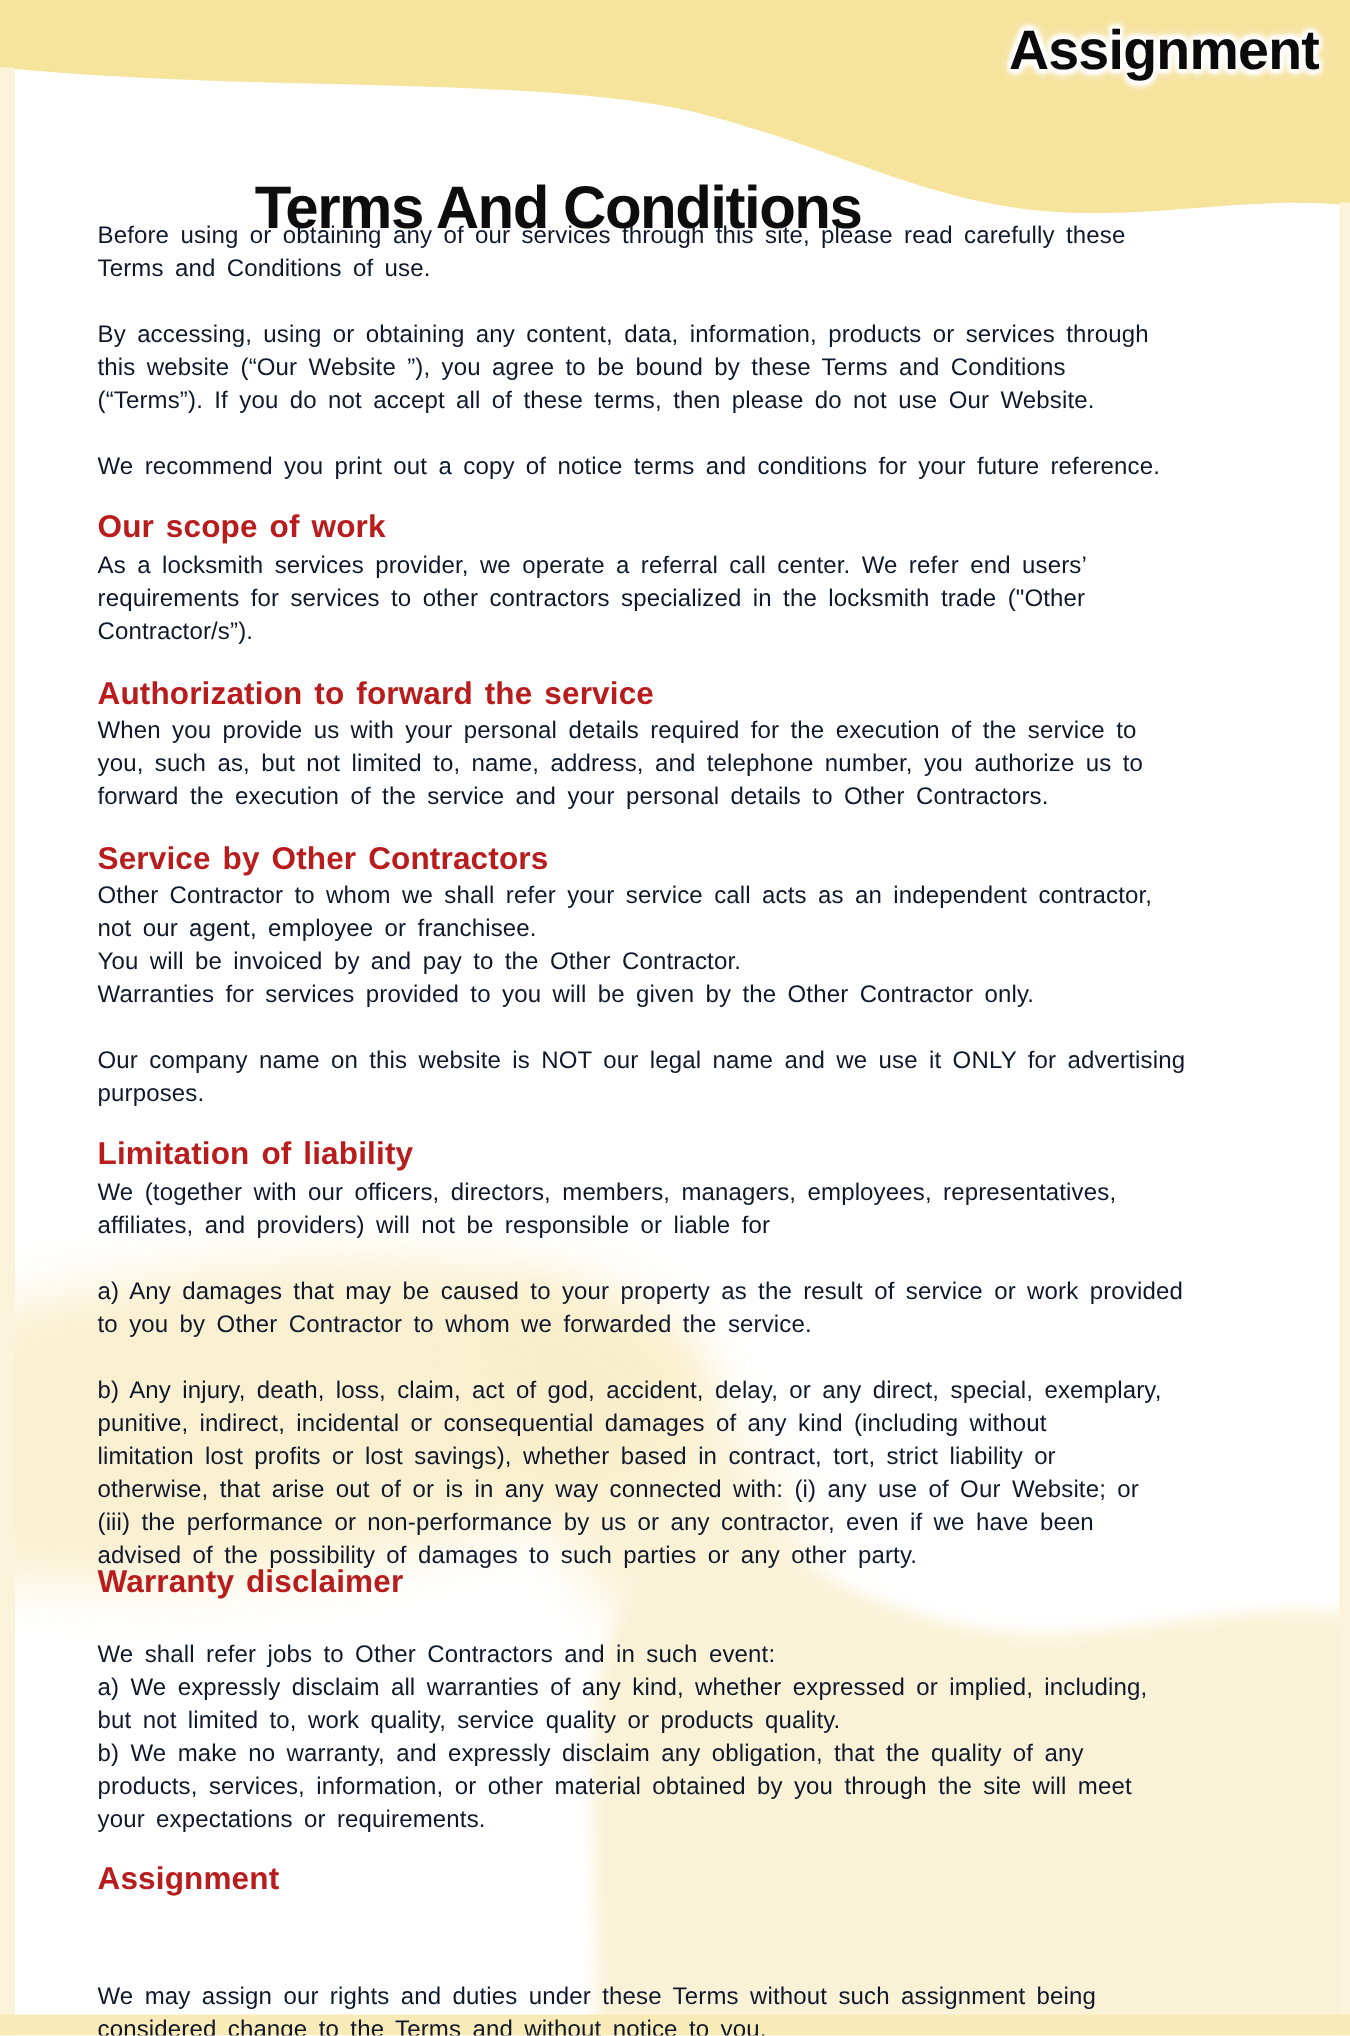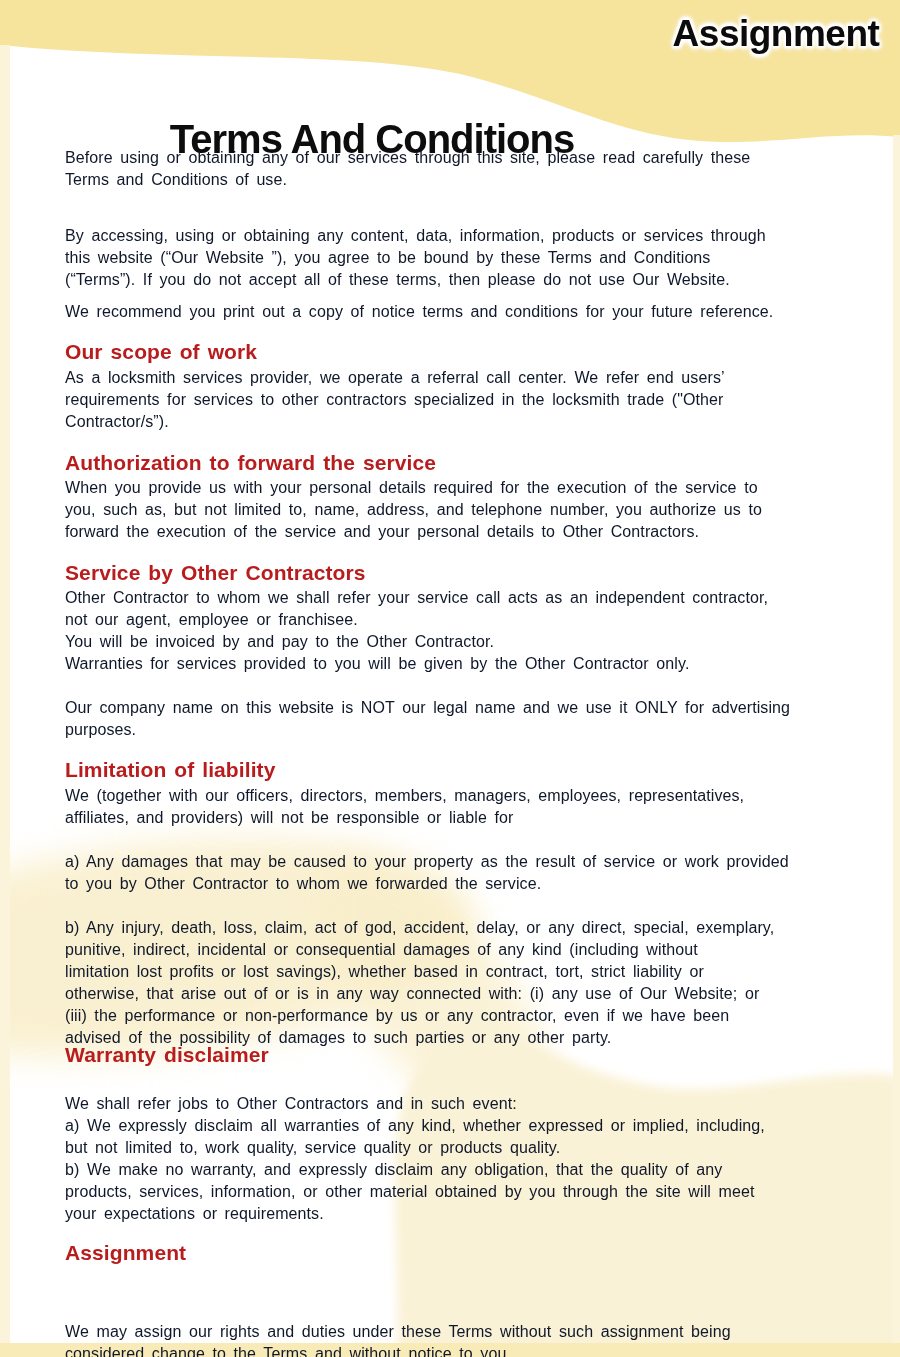--- a/index.html
+++ b/index.html
@@ -69,21 +69,21 @@
 <div class="edge edge-left"></div>
 <div class="edge edge-right"></div>
 <div class="edge edge-bottom"></div>
 
 <div class="logo"><span>Assignment</span><br></div>
 
 <h1 class="title">Terms And Conditions</h1>
 
 <p class="blk para" style="top:147px">Before using or obtaining any of our services through this site, please read carefully these
 Terms and Conditions of use.</p>
-<p class="blk para" style="top:225px">By accessing, using or obtaining any content, data, information, products or services through
+<p class="blk para" style="top:213px">By accessing, using or obtaining any content, data, information, products or services through
 this website (“Our Website ”), you agree to be bound by these Terms and Conditions
 (“Terms”). If you do not accept all of these terms, then please do not use Our Website.</p>
 <p class="blk para" style="top:301px">We recommend you print out a copy of notice terms and conditions for your future reference.</p>
 
 <h2 class="blk head" style="top:340px">Our scope of work</h2>
 <p class="blk para" style="top:367px">As a locksmith services provider, we operate a referral call center. We refer end users’
 requirements for services to other contractors specialized in the locksmith trade ("Other
 Contractor/s”).</p>
 
 <h2 class="blk head" style="top:451px">Authorization to forward the service</h2>

